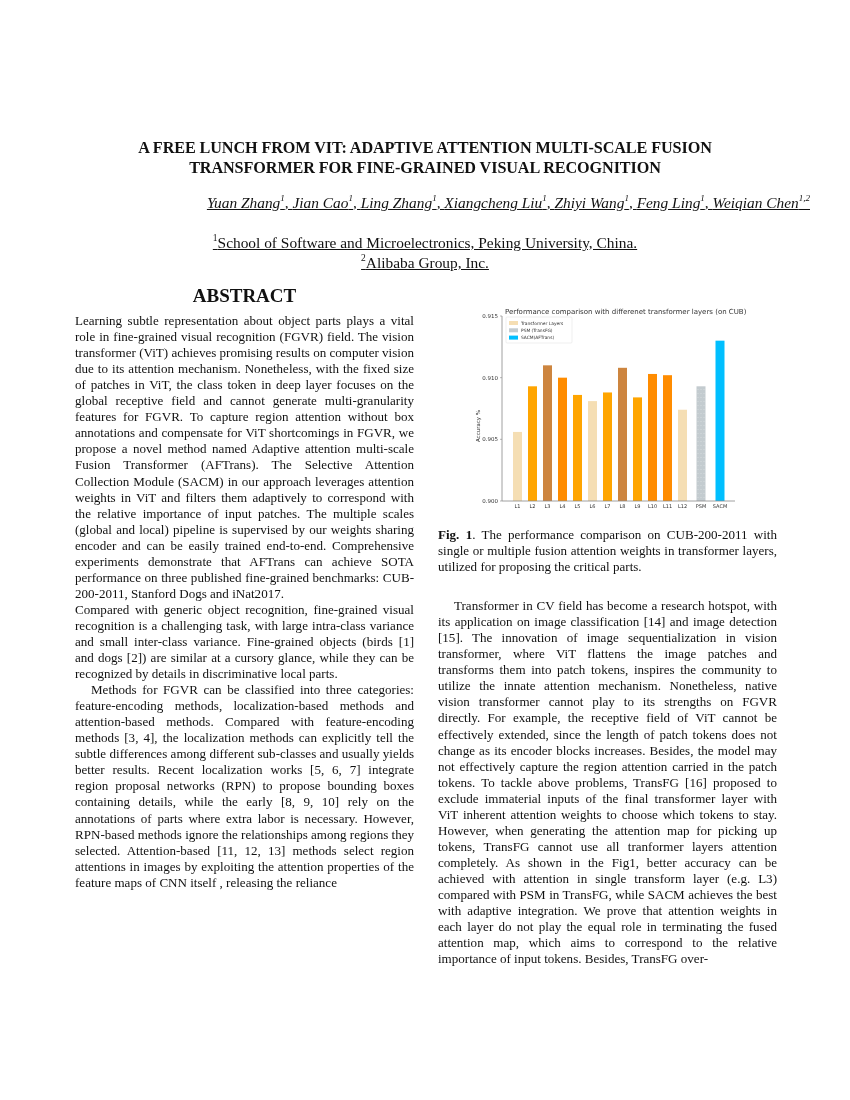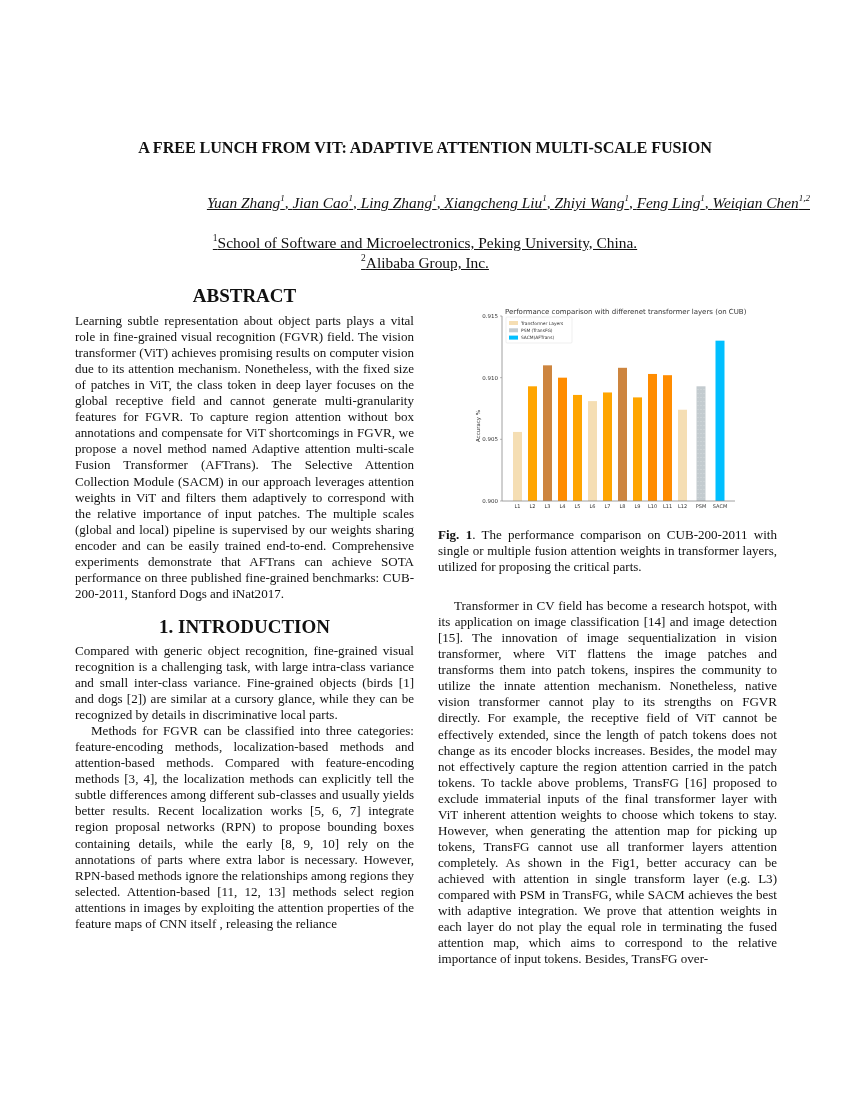--- a/index.html
+++ b/index.html
@@ -27,33 +27,33 @@
   .caption b { font-weight: bold; }
   .figure { position: absolute; left: 470px; top: 300px; width: 300px; height: 215px; }
   .figure svg { display: block; }
   .chart-text { font-family: "DejaVu Sans", sans-serif; fill: #333; }
 </style>
 </head>
 <body>
 
 <div class="title">
   <div>A FREE LUNCH FROM VIT: ADAPTIVE ATTENTION MULTI-SCALE FUSION</div>
+  <div>TRANSFORMER FOR FINE-GRAINED VISUAL RECOGNITION</div>
 </div>
 
 <div class="authors" id="authors"><span>Yuan Zhang</span><sup>1</sup>, <span>Jian Cao</span><sup>1</sup>, <span>Ling Zhang</span><sup>1</sup>, <span>Xiangcheng Liu</span><sup>1</sup>, <span>Zhiyi Wang</span><sup>1</sup>, <span>Feng Ling</span><sup>1</sup>, <span>Weiqian Chen</span><sup>1,2</sup></div>
 
 <div class="affil">
   <div><sup>1</sup><span>School of Software and Microelectronics, Peking University, China.</span></div>
   <div><sup>2</sup><span>Alibaba Group, Inc.</span></div>
 </div>
 
 <div class="col col-left">
   <div class="sec-head">ABSTRACT</div>
   <p class="para">Learning subtle representation about object parts plays a vital role in fine-grained visual recognition (FGVR) field. The vision transformer (ViT) achieves promising results on computer vision due to its attention mechanism. Nonetheless, with the fixed size of patches in ViT, the class token in deep layer focuses on the global receptive field and cannot generate multi-granularity features for FGVR. To capture region attention without box annotations and compensate for ViT shortcomings in FGVR, we propose a novel method named Adaptive attention multi-scale Fusion Transformer (AFTrans). The Selective Attention Collection Module (SACM) in our approach leverages attention weights in ViT and filters them adaptively to correspond with the relative importance of input patches. The multiple scales (global and local) pipeline is supervised by our weights sharing encoder and can be easily trained end-to-end. Comprehensive experiments demonstrate that AFTrans can achieve SOTA performance on three published fine-grained benchmarks: CUB-200-2011, Stanford Dogs and iNat2017.</p>
-  <div class="sec-head sec-intro">1. INTRODUCTION</div>
   <p class="para">Compared with generic object recognition, fine-grained visual recognition is a challenging task, with large intra-class variance and small inter-class variance. Fine-grained objects (birds [1] and dogs [2]) are similar at a cursory glance, while they can be recognized by details in discriminative local parts.</p>
   <p class="para indent">Methods for FGVR can be classified into three categories: feature-encoding methods, localization-based methods and attention-based methods. Compared with feature-encoding methods [3, 4], the localization methods can explicitly tell the subtle differences among different sub-classes and usually yields better results. Recent localization works [5, 6, 7] integrate region proposal networks (RPN) to propose bounding boxes containing details, while the early [8, 9, 10] rely on the annotations of parts where extra labor is necessary. However, RPN-based methods ignore the relationships among regions they selected. Attention-based [11, 12, 13] methods select region attentions in images by exploiting the attention properties of the feature maps of CNN itself , releasing the reliance</p>
 </div>
 
 <div class="figure">
   <svg id="chart" width="300" height="215" viewBox="0 0 300 215">
     <text id="chart-title" class="chart-text" x="35" y="14" font-size="7">Performance comparison with differenet transformer layers (on CUB)</text>
     <text id="chart-ylabel" class="chart-text" font-size="5.5" transform="translate(10,126) rotate(-90)" text-anchor="middle">Accuracy %</text>
     <g id="yticks">
         <line x1="30" y1="201" x2="32" y2="201" stroke="#888" stroke-width="0.6"></line>

